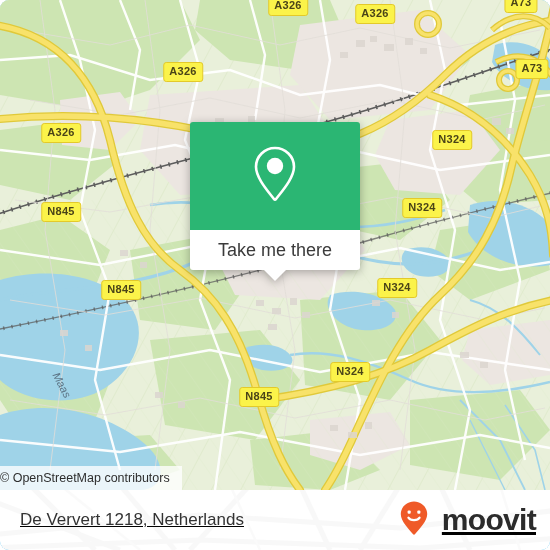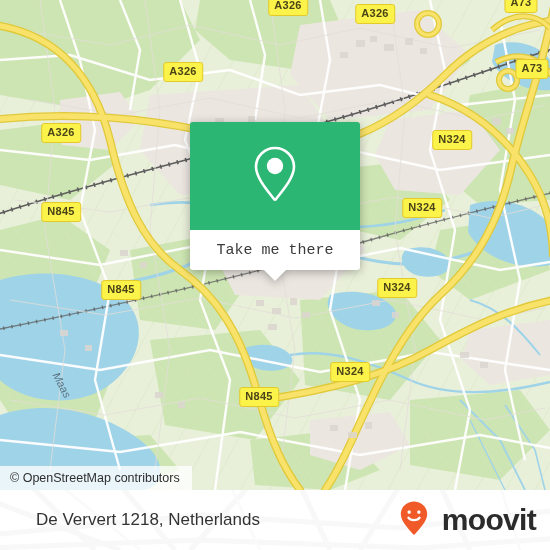--- a/index.html
+++ b/index.html
@@ -11,20 +11,21 @@
     font-family: "Liberation Sans", sans-serif;
     -webkit-font-smoothing: antialiased;
   }
 
   #app {
     position: relative;
     width: 550px;
     height: 550px;
     overflow: hidden;
     background: #0ea5e9;
+    border-radius: 9px;
   }
 
   
   #map {
     position: absolute;
     left: 0; top: 0;
     width: 550px;
     height: 490px;
     overflow: hidden;
     background: #e8efd9;
@@ -60,21 +61,21 @@
   }
 
   
   #osm-attribution {
     position: absolute;
     left: 0;
     bottom: 0;
     height: 24px;
     display: flex;
     align-items: center;
-    padding: 0 12px 0 10px;
+    padding: 0 12px 0 0;
     background: rgba(255,255,255,0.78);
     color: #2e2e2e;
     font-family: "Liberation Sans", sans-serif;
     font-size: 12.5px;
     white-space: nowrap;
   }
 
   
   #poi-card {
     position: absolute;
@@ -96,22 +97,22 @@
     position: relative;
     background: #ffffff;
     height: 40px;
     border-radius: 0 0 3px 3px;
     display: flex;
     align-items: center;
     justify-content: center;
   }
   #poi-card-label {
     color: #3b3b3b;
-    font-family: Liberation Mono, monospace;
-    font-size: 15px;
+    font-family: Liberation Sans, sans-serif;
+    font-size: 18px;
     line-height: 1;
   }
   #poi-card-tail {
     position: absolute;
     left: 50%;
     bottom: -11px;
     margin-left: -11px;
     width: 0; height: 0;
     border-left: 11px solid transparent;
     border-right: 11px solid transparent;
@@ -128,22 +129,23 @@
     background: #ffffff;
     overflow: hidden;
   }
   #footer-bg { position: absolute; left: 0; top: 0; opacity: .5; }
   #footer-inner {
     position: relative;
     height: 100%;
     display: flex;
     align-items: center;
     justify-content: space-between;
-    padding: 0 14px 0 36px;
+    padding: 0 14px 0 20px;
     box-sizing: border-box;
+    text-decoration: underline;
   }
   #footer-address {
     color: #333333;
     font-family: "Liberation Sans", sans-serif;
     font-size: 17px;
     white-space: nowrap;
   }
   #brand-logo {
     display: flex;
     align-items: center;

